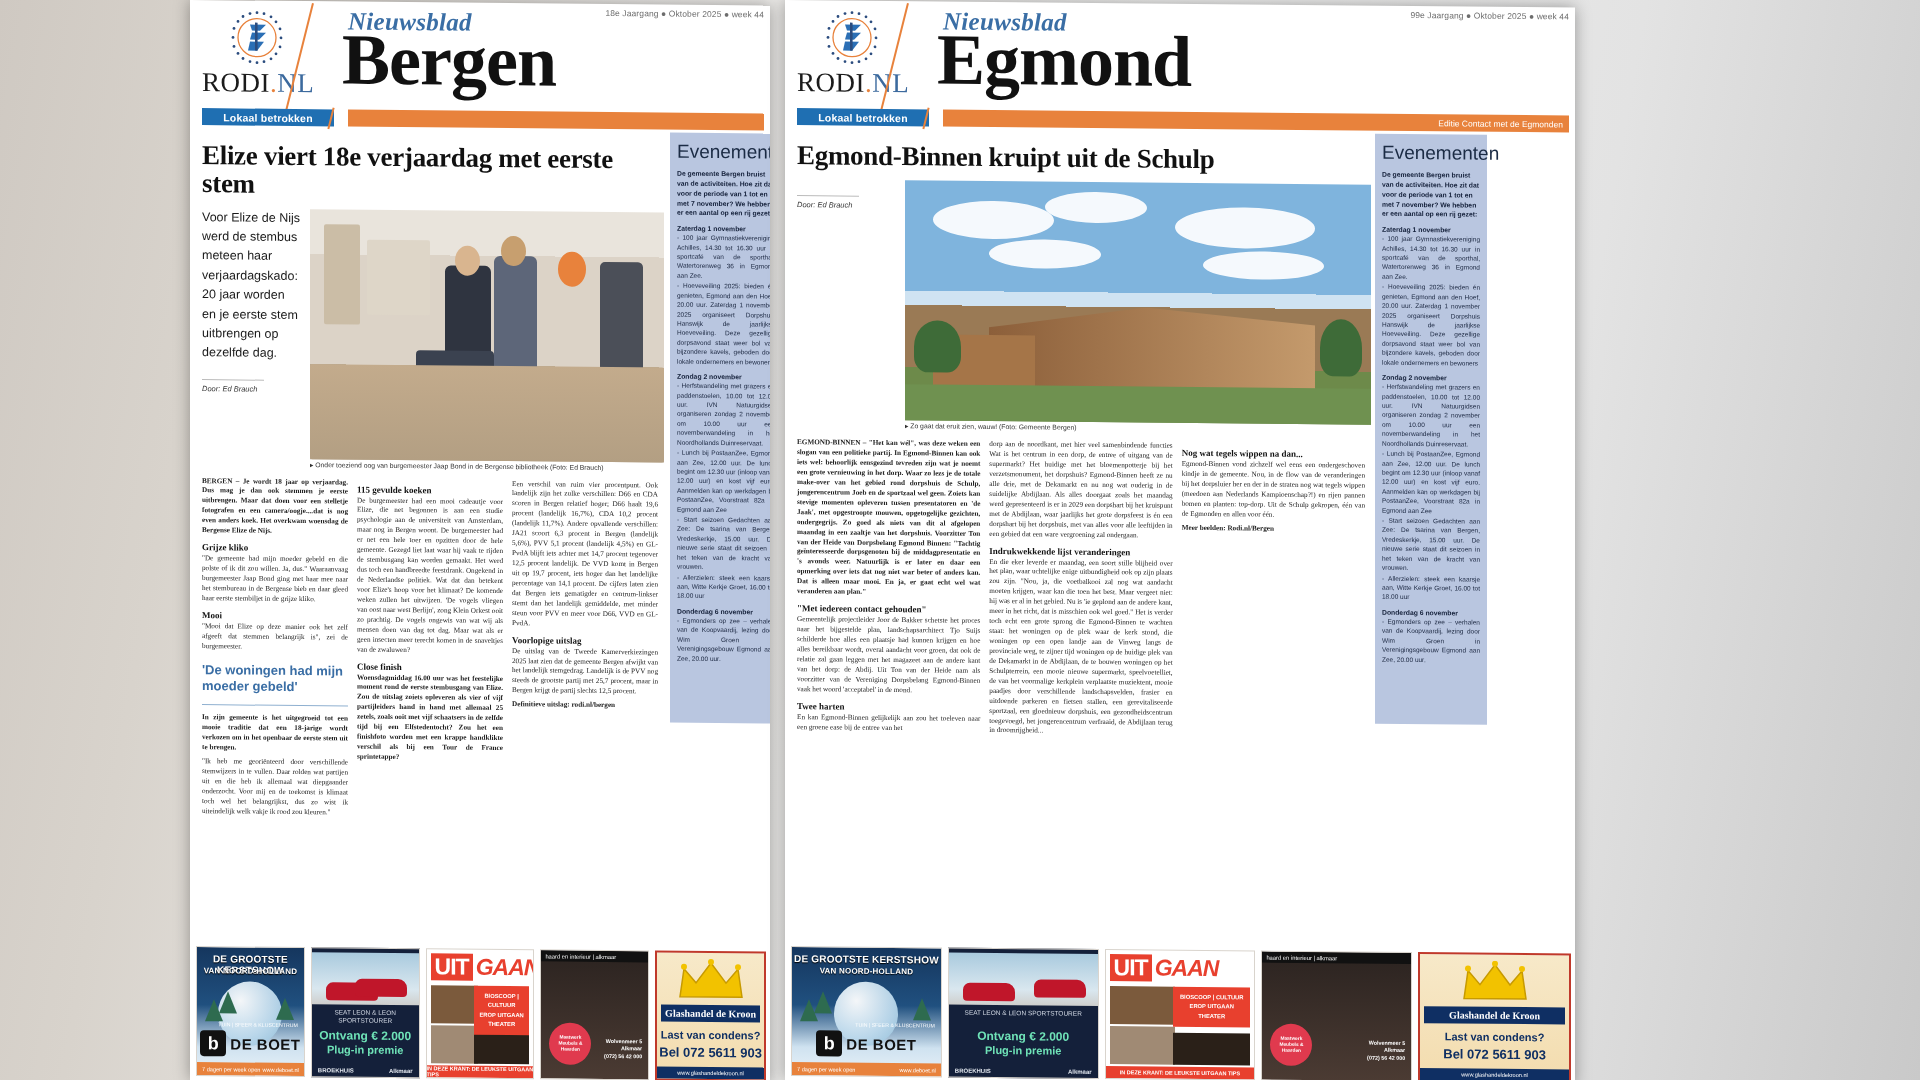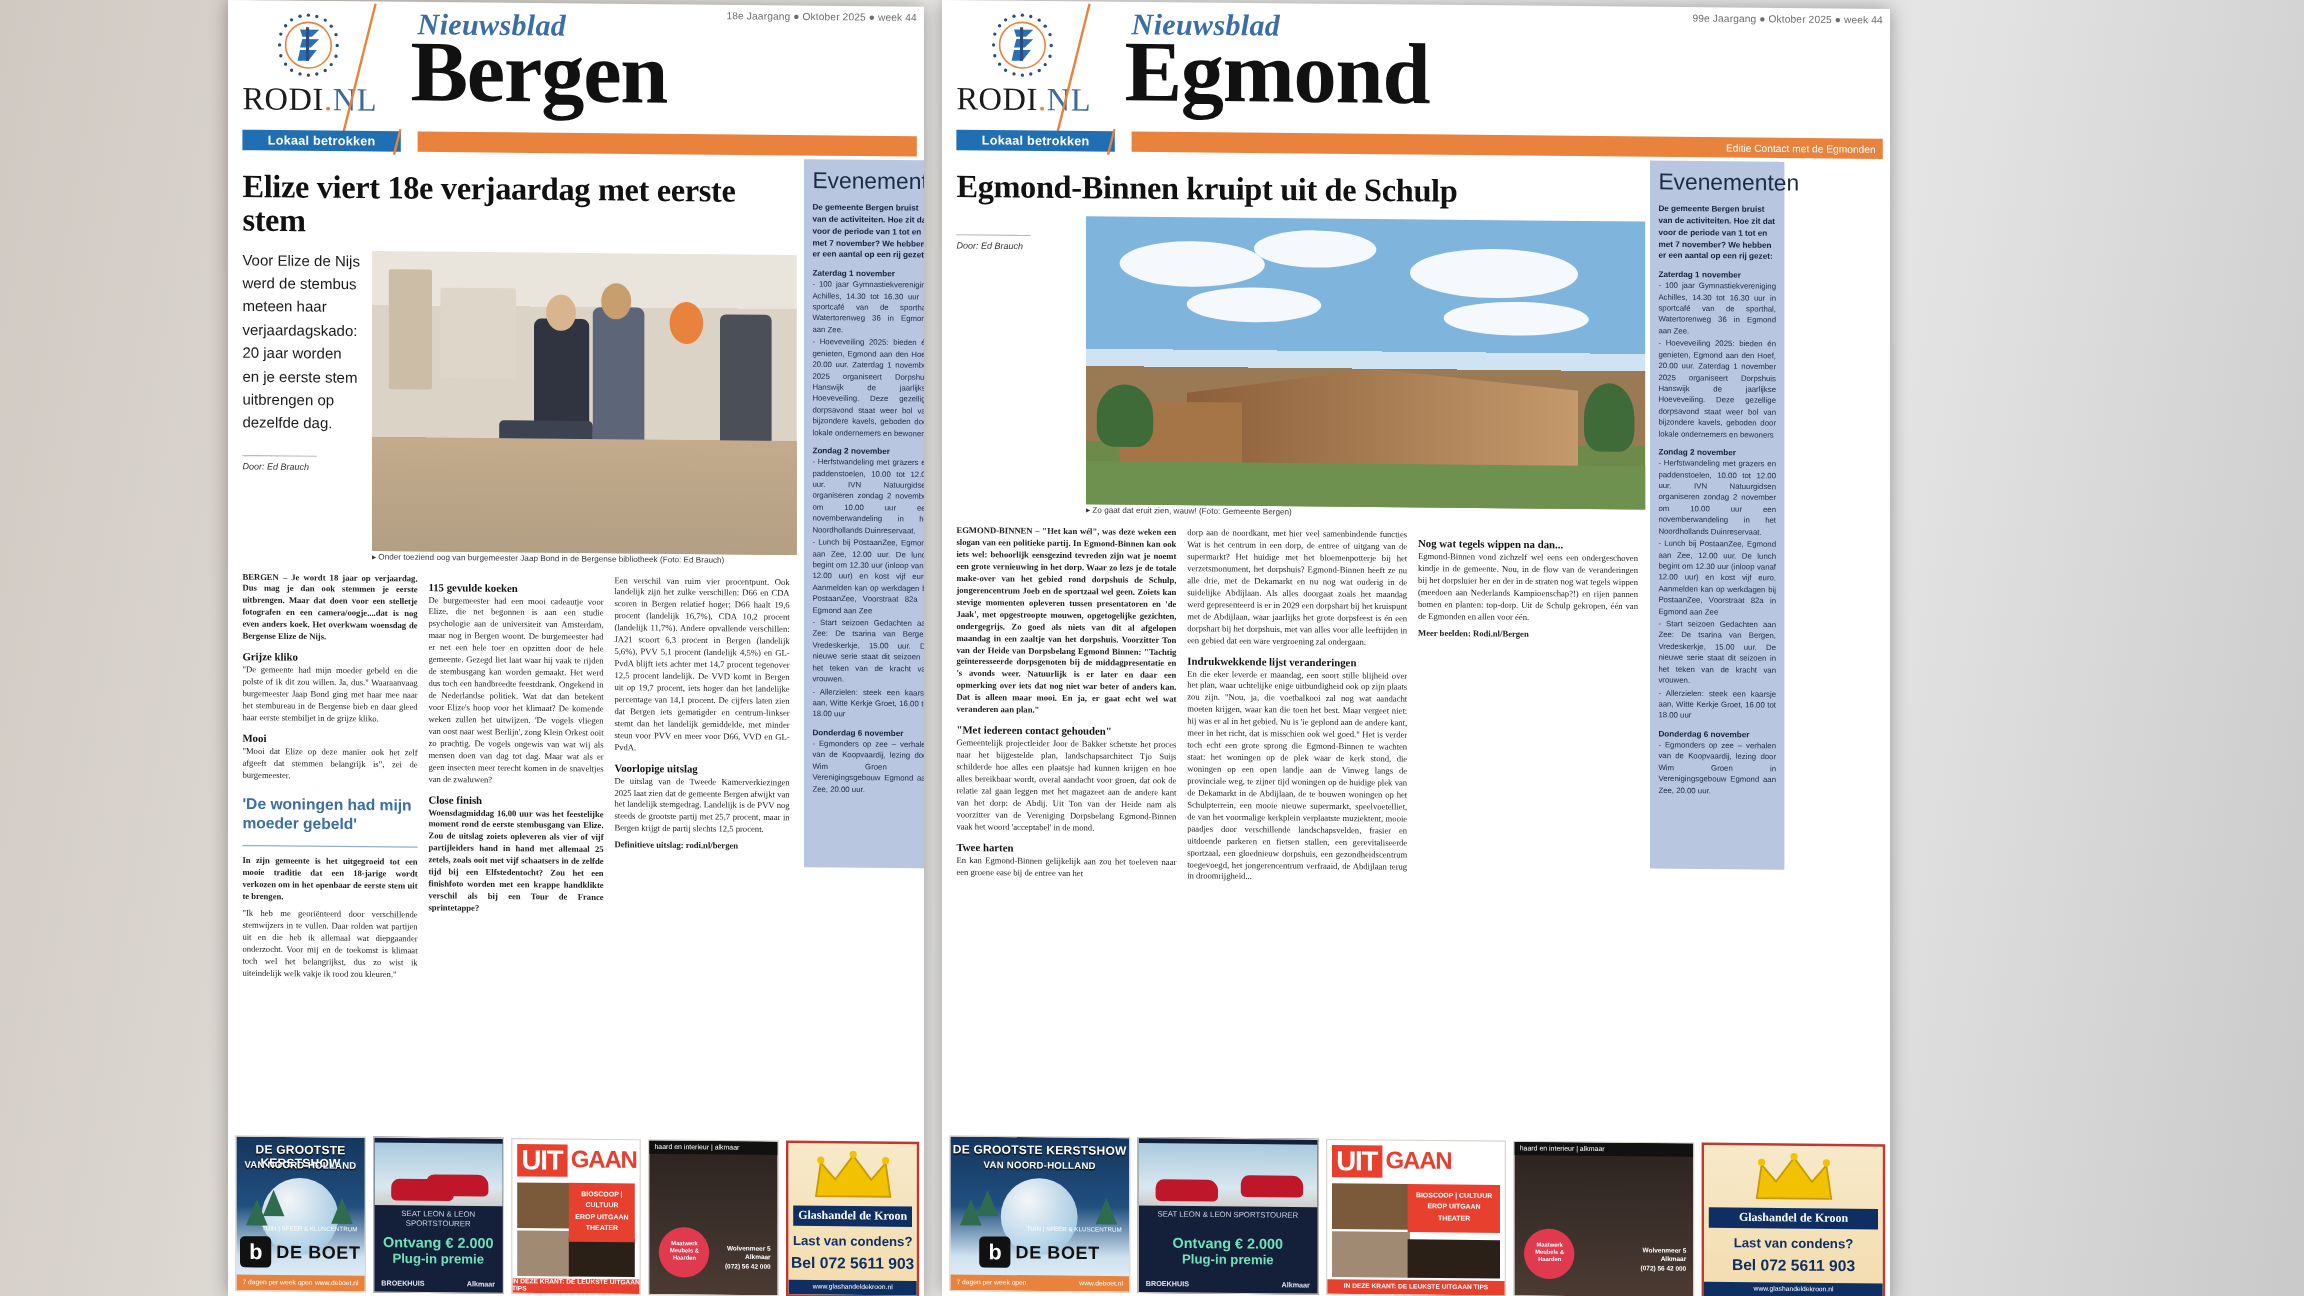--- a/index.html
+++ b/index.html
@@ -155,21 +155,21 @@
   .ad-seat .car{position:absolute;width:52px;height:18px;background:#c0162a;border-radius:7px 9px 4px 4px;}
   .ad-seat .t1{position:absolute;left:0;right:0;top:60px;text-align:center;color:#cfd6e2;font-size:6.5px;line-height:1.3;}
   .ad-seat .t2{position:absolute;left:0;right:0;top:80px;text-align:center;color:#6fe3b8;font-size:12px;font-weight:bold;}
   .ad-seat .t3{position:absolute;left:0;right:0;top:95px;text-align:center;color:#6fe3b8;font-size:11px;font-weight:bold;}
   .ad-seat .foot{position:absolute;left:0;right:0;bottom:3px;display:flex;align-items:center;
      justify-content:space-between;padding:0 6px;box-sizing:border-box;color:#dfe4ec;font-size:6px;font-weight:bold;}
 
   .ad-uit{background:#fff;}
   .ad-uit .top{position:absolute;left:0;right:0;top:0;height:34px;display:flex;align-items:center;padding-left:4px;}
   .ad-uit .uit{background:#e8402e;color:#fff;font-size:23px;font-weight:bold;padding:0 4px;letter-spacing:-1px;}
-  .ad-uit .gaan{color:#e8402e;font-size:20px;font-weight:bold;letter-spacing:-1px;padding-left:3px;}
+  .ad-uit .gaan{color:#e8402e;font-size:23px;font-weight:bold;letter-spacing:-1px;padding-left:3px;font-style:italic;}
   .ad-uit .panel{position:absolute;right:4px;top:36px;width:52%;background:#e8402e;color:#fff;
      font-size:5.8px;font-weight:bold;text-align:center;padding:6px 2px;line-height:1.6;box-sizing:border-box;}
   .ad-uit .ph{position:absolute;background:#6a5042;}
   .ad-uit .foot{position:absolute;left:0;right:0;bottom:0;height:12px;background:#e8402e;color:#fff;
      font-size:5.5px;font-weight:bold;display:flex;align-items:center;justify-content:center;}
 
   .ad-int{background:linear-gradient(#2b2320,#4b3b33);}
   .ad-int .hdr{position:absolute;left:0;right:0;top:0;height:11px;background:#111;color:#fff;font-size:5.8px;
      display:flex;align-items:center;padding-left:4px;}
   .ad-int .badge{position:absolute;left:8px;bottom:14px;width:42px;height:42px;border-radius:50%;

